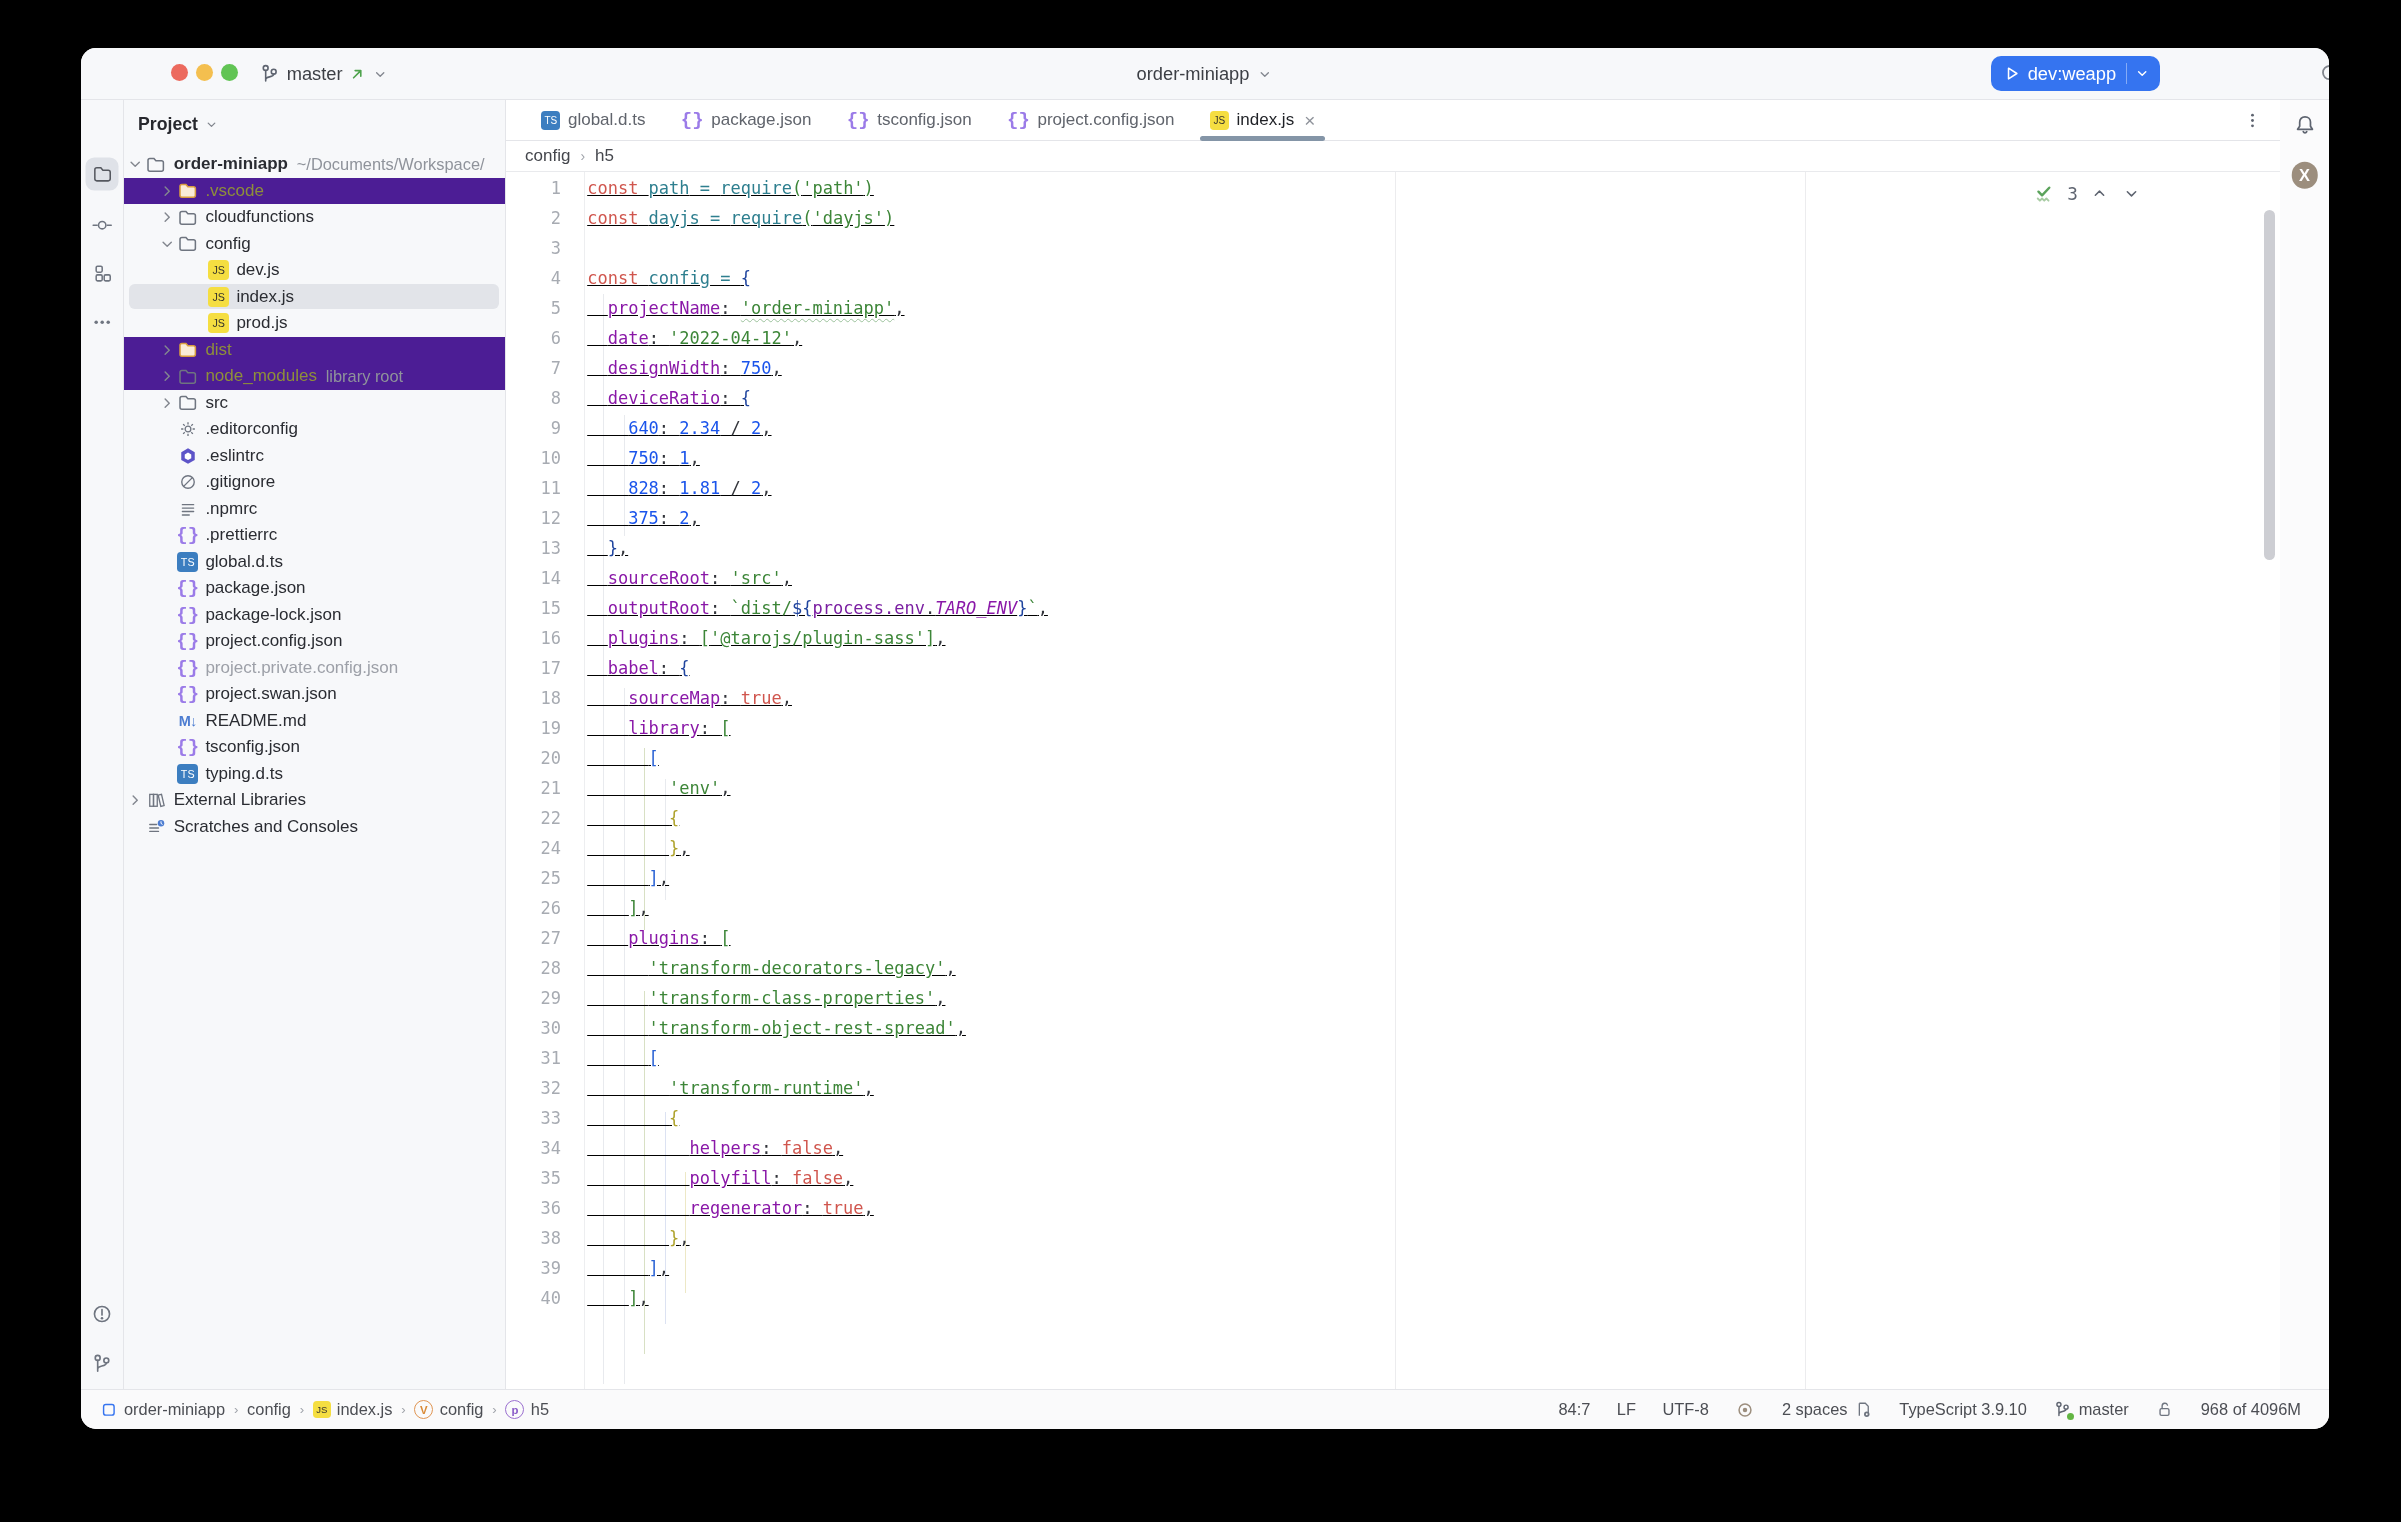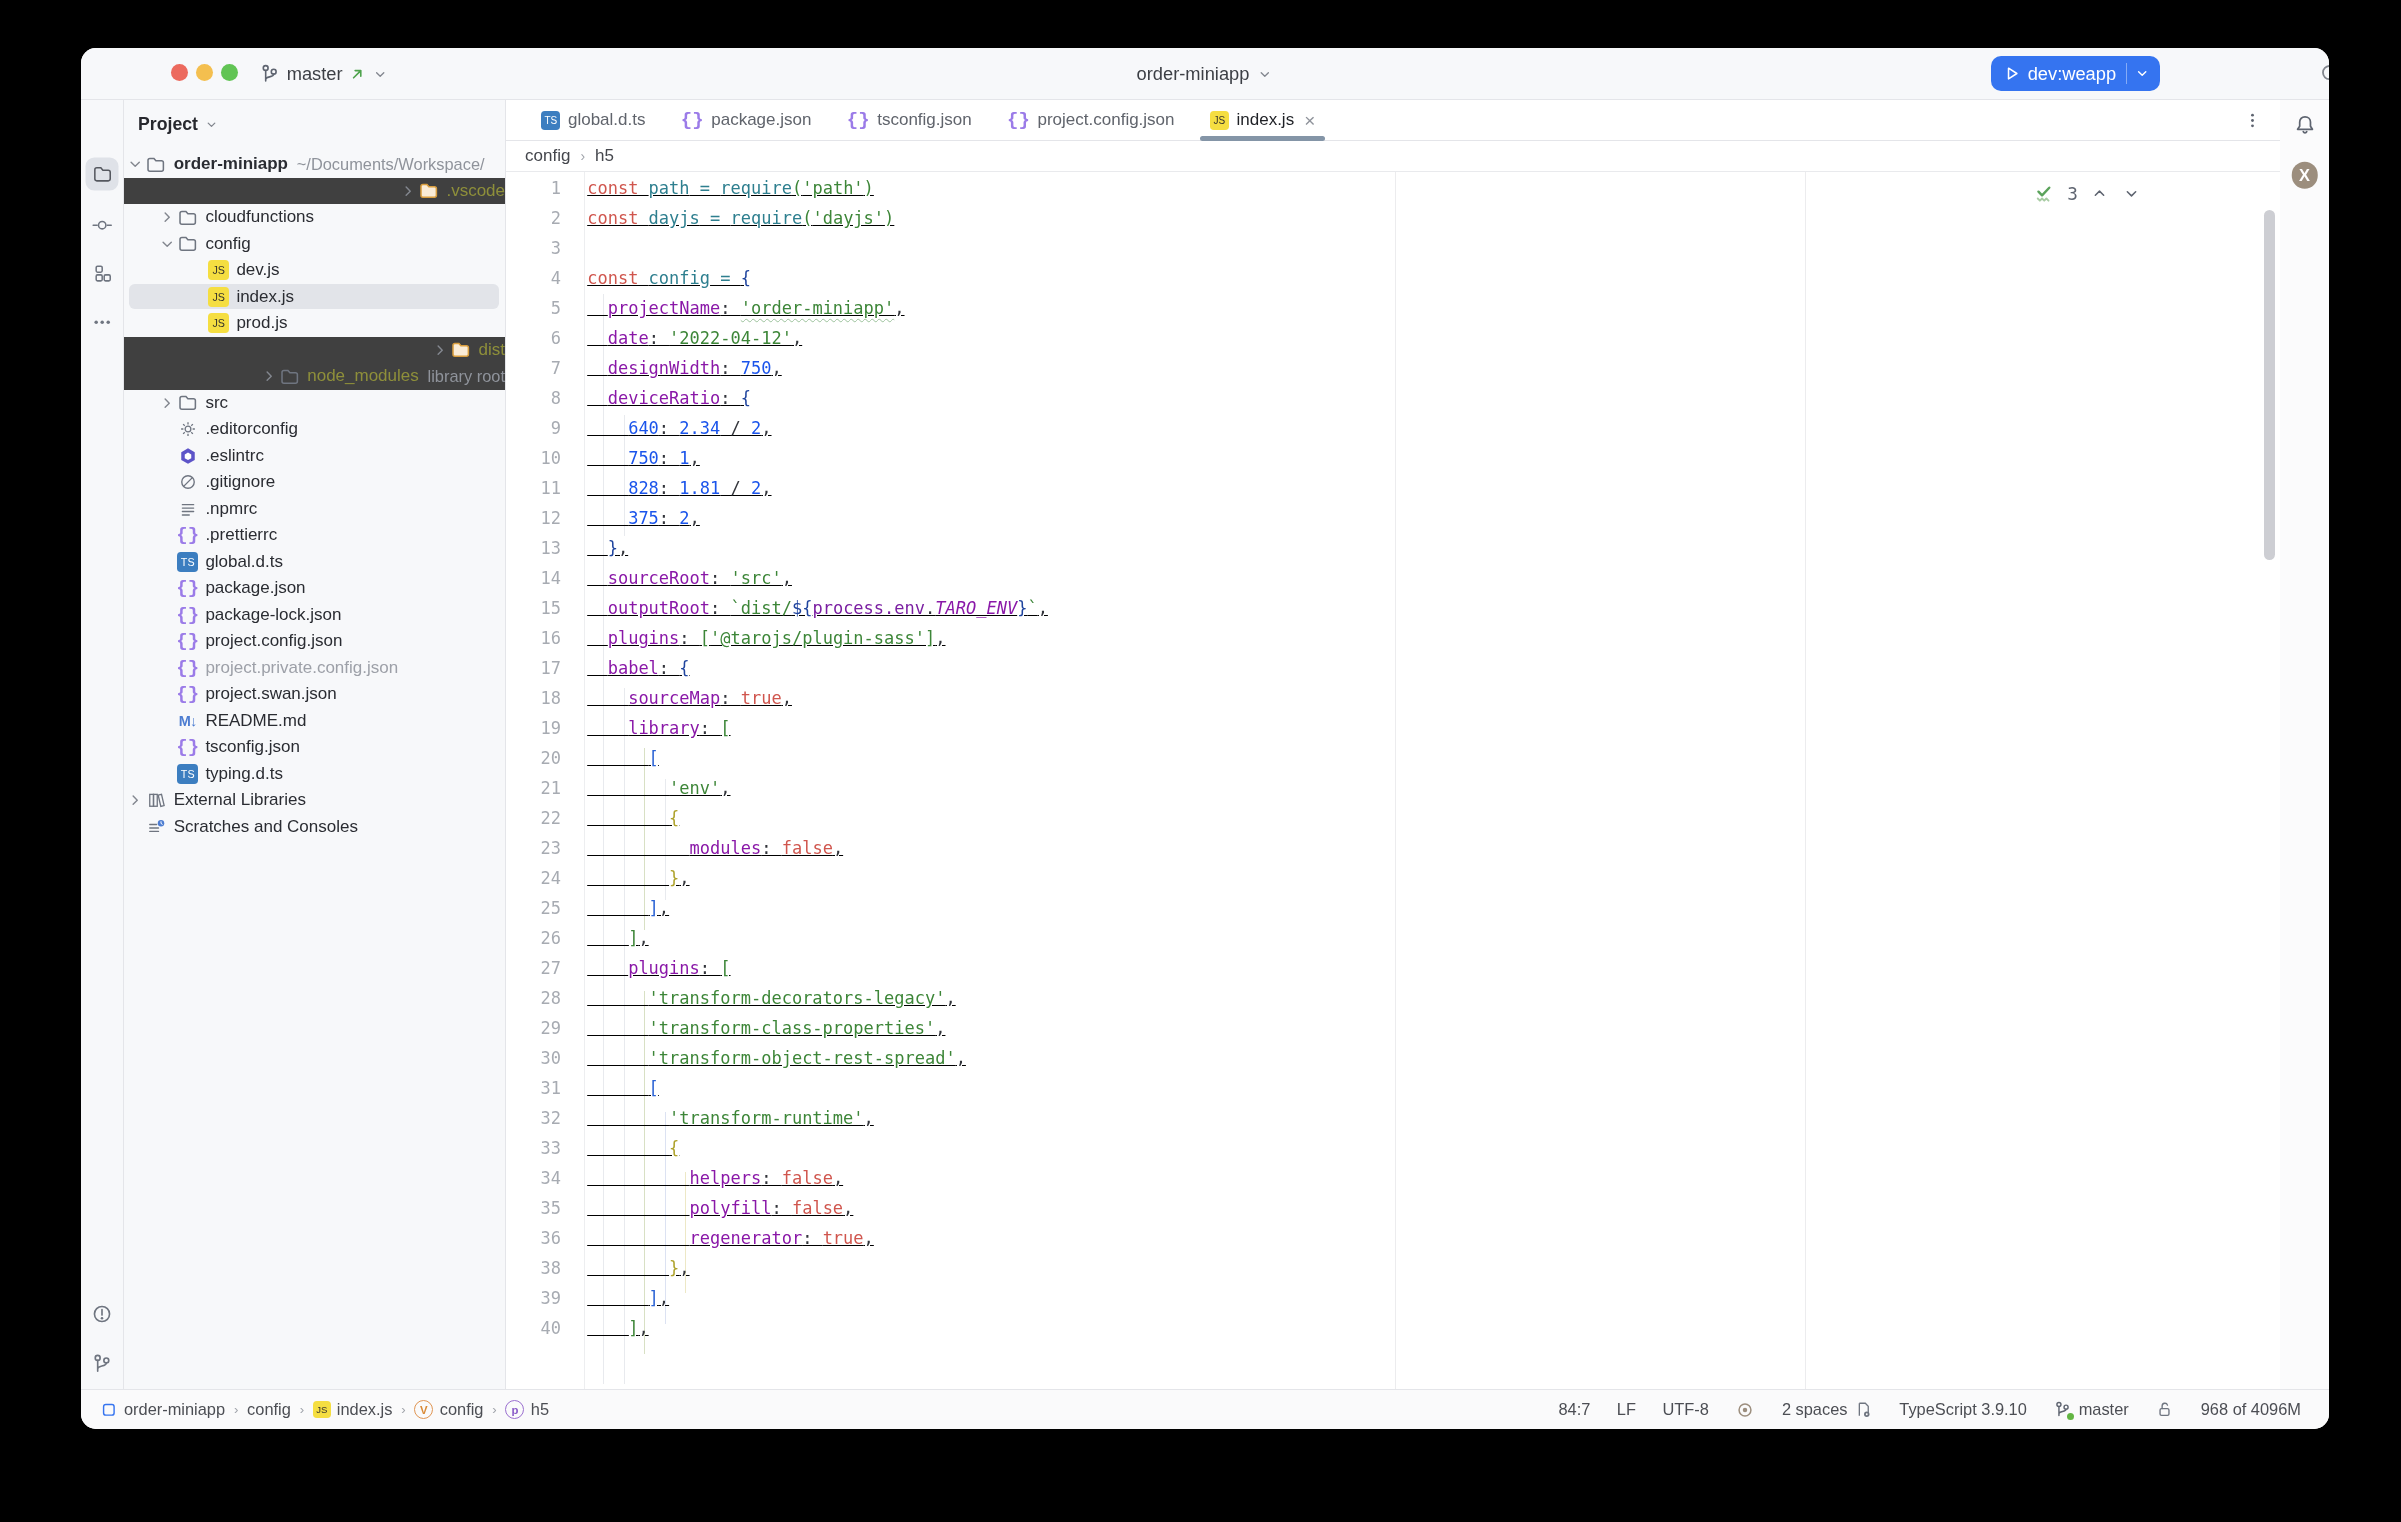--- a/index.html
+++ b/index.html
@@ -26,21 +26,21 @@
   .stripe{position:absolute;left:0;top:0;width:43px;height:100%;background:#F7F8FA;border-right:1.3px solid #E4E5E9;box-sizing:border-box;}
   .stripe .sicon{position:absolute;left:50%;transform:translate(-50%,-50%);width:33px;height:33px;display:flex;align-items:center;justify-content:center;}
   .stripe .active-bg{background:#DFE2E8;border-radius:8.8px;}
   
   .tree-panel{position:absolute;left:43px;top:0;width:382px;height:100%;background:#F7F8FA;
               border-right:1.3px solid #E4E5E9;box-sizing:border-box;overflow:hidden;}
   .tree-header{position:absolute;left:14px;top:14px;display:flex;align-items:center;gap:6.3px;
                font-size:17.7px;font-weight:bold;color:#27282E;}
   .tree-rows{position:absolute;left:0;top:51px;width:100%;}
   .trow{position:relative;height:26.5px;display:flex;align-items:center;font-size:17px;color:#2A2C32;white-space:nowrap;}
-  .trow.band{background:#404040;justify-content:flex-end;}
+  .trow.band{background:#4c1d95;}
   .trow.selected::before{content:"";position:absolute;left:5px;right:6.3px;top:0.6px;bottom:0.6px;background:#E2E4E9;border-radius:5.7px;}
   .trow>*{position:relative;}
   .trow .chev{width:20px;height:20px;flex:0 0 20px;display:flex;align-items:center;justify-content:center;}
   .trow .ficon{width:21.4px;height:21.4px;flex:0 0 21.4px;margin-right:7px;display:flex;align-items:center;justify-content:center;}
   .trow .lbl{overflow:hidden;}
   .trow.excluded .lbl{color:#8E8F3A;}
   .trow.dimmed .lbl{color:#9DA0A8;}
   .trow .suffix{color:#8F939B;margin-left:8.8px;font-size:16.4px;}
   .trow.root .lbl{font-weight:bold;}
   
@@ -539,21 +539,20 @@
               <div class="cline"><span class="ln">13</span><span class="ct"><span class="t-pn">  </span><span class="t-bn">}</span><span class="t-pn">,</span></span></div>
               <div class="cline"><span class="ln">14</span><span class="ct"><span class="t-pn">  </span><span class="t-key">sourceRoot</span><span class="t-pn">: </span><span class="t-str">'src'</span><span class="t-pn">,</span></span></div>
               <div class="cline"><span class="ln">15</span><span class="ct"><span class="t-pn">  </span><span class="t-key">outputRoot</span><span class="t-pn">: </span><span class="t-str">`dist/</span><span class="t-bn">${</span><span class="t-pe">process.env</span><span class="t-pn">.</span><span class="t-ti">TARO_ENV</span><span class="t-bn">}</span><span class="t-str">`</span><span class="t-pn">,</span></span></div>
               <div class="cline"><span class="ln">16</span><span class="ct"><span class="t-pn">  </span><span class="t-key">plugins</span><span class="t-pn">: </span><span class="t-bg">[</span><span class="t-str">'@tarojs/plugin-sass'</span><span class="t-bg">]</span><span class="t-pn">,</span></span></div>
               <div class="cline"><span class="ln">17</span><span class="ct"><span class="t-pn">  </span><span class="t-key">babel</span><span class="t-pn">: </span><span class="t-bn">{</span></span></div>
               <div class="cline"><span class="ln">18</span><span class="ct"><span class="t-pn">    </span><span class="t-key">sourceMap</span><span class="t-pn">: </span><span class="t-kw">true</span><span class="t-pn">,</span></span></div>
               <div class="cline"><span class="ln">19</span><span class="ct"><span class="t-pn">    </span><span class="t-key">library</span><span class="t-pn">: </span><span class="t-bg">[</span></span></div>
               <div class="cline"><span class="ln">20</span><span class="ct"><span class="t-pn">      </span><span class="t-bb">[</span></span></div>
               <div class="cline"><span class="ln">21</span><span class="ct"><span class="t-pn">        </span><span class="t-str">'env'</span><span class="t-pn">,</span></span></div>
               <div class="cline"><span class="ln">22</span><span class="ct"><span class="t-pn">        </span><span class="t-by">{</span></span></div>
-              <div class="cline"><span class="ln">23</span><span class="ct"><span class="t-pn">          </span><span class="t-key">modules</span><span class="t-pn">: </span><span class="t-kw">false</span><span class="t-pn">,</span></span></div>
               <div class="cline"><span class="ln">24</span><span class="ct"><span class="t-pn">        </span><span class="t-by">}</span><span class="t-pn">,</span></span></div>
               <div class="cline"><span class="ln">25</span><span class="ct"><span class="t-pn">      </span><span class="t-bb">]</span><span class="t-pn">,</span></span></div>
               <div class="cline"><span class="ln">26</span><span class="ct"><span class="t-pn">    </span><span class="t-bg">]</span><span class="t-pn">,</span></span></div>
               <div class="cline"><span class="ln">27</span><span class="ct"><span class="t-pn">    </span><span class="t-key">plugins</span><span class="t-pn">: </span><span class="t-bg">[</span></span></div>
               <div class="cline"><span class="ln">28</span><span class="ct"><span class="t-pn">      </span><span class="t-str">'transform-decorators-legacy'</span><span class="t-pn">,</span></span></div>
               <div class="cline"><span class="ln">29</span><span class="ct"><span class="t-pn">      </span><span class="t-str">'transform-class-properties'</span><span class="t-pn">,</span></span></div>
               <div class="cline"><span class="ln">30</span><span class="ct"><span class="t-pn">      </span><span class="t-str">'transform-object-rest-spread'</span><span class="t-pn">,</span></span></div>
               <div class="cline"><span class="ln">31</span><span class="ct"><span class="t-pn">      </span><span class="t-bb">[</span></span></div>
               <div class="cline"><span class="ln">32</span><span class="ct"><span class="t-pn">        </span><span class="t-str">'transform-runtime'</span><span class="t-pn">,</span></span></div>
               <div class="cline"><span class="ln">33</span><span class="ct"><span class="t-pn">        </span><span class="t-by">{</span></span></div>

